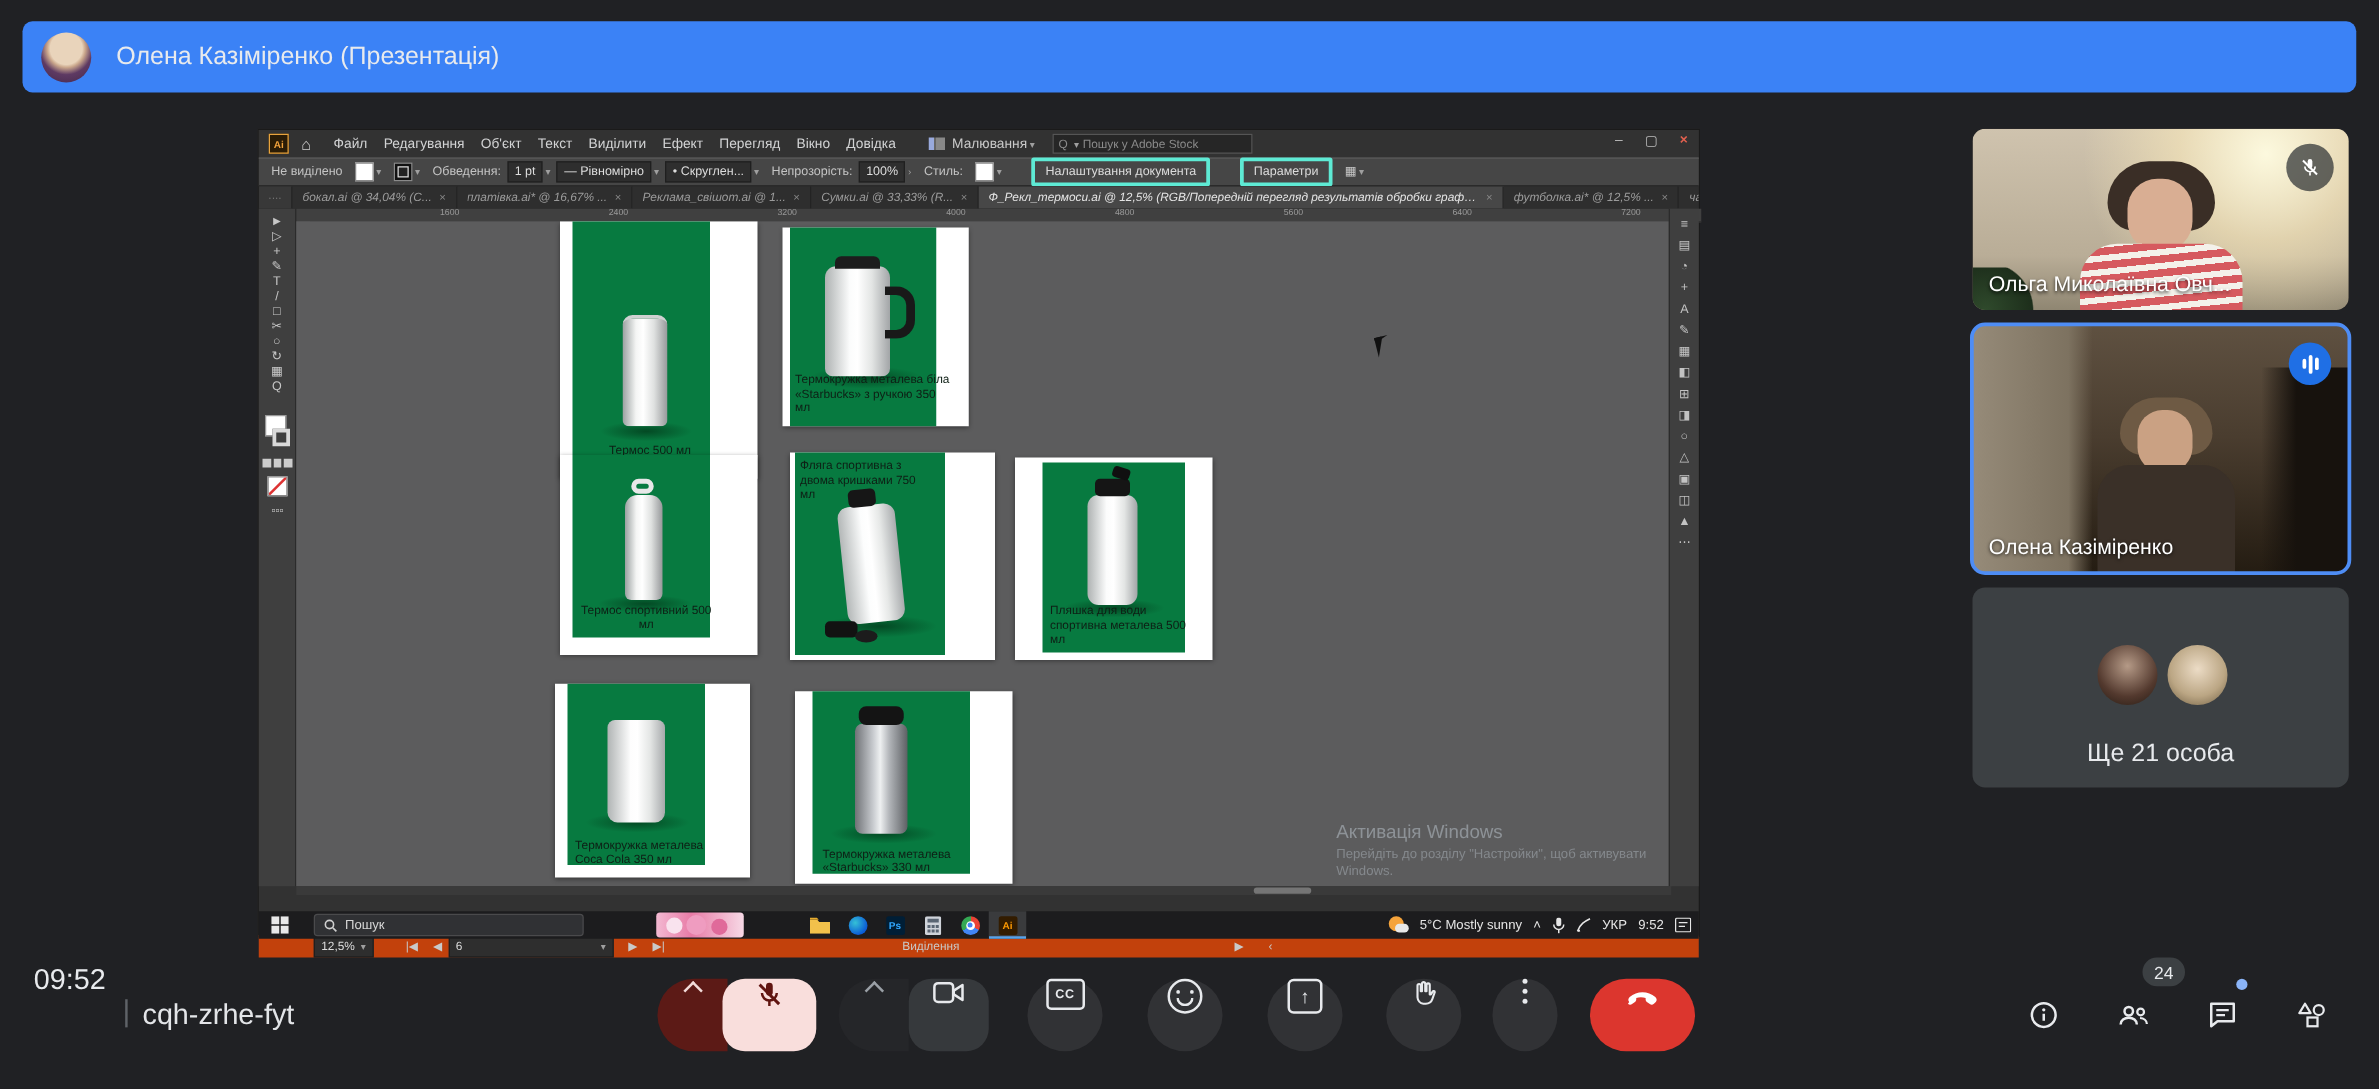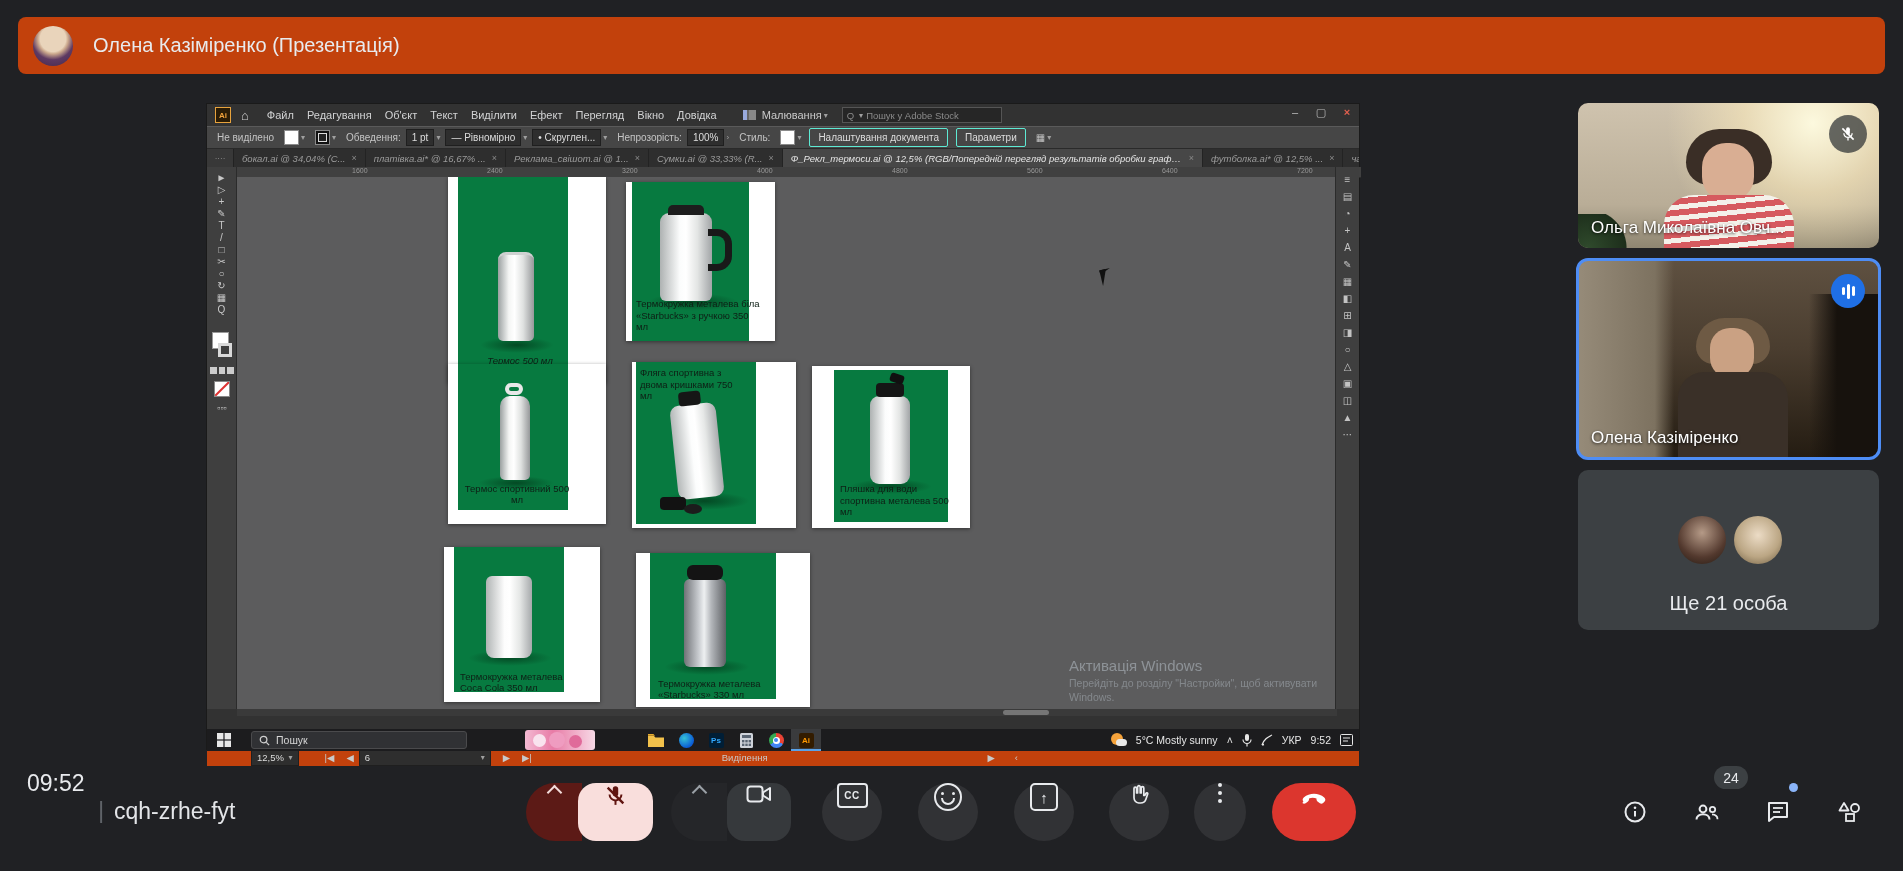--- a/index.html
+++ b/index.html
@@ -1,20 +1,20 @@
 <!DOCTYPE html>
 <html><head>
 <meta charset="utf-8">
 <style>
   html,body{margin:0;padding:0;background:#202124;width:1903px;height:871px;overflow:hidden;
     font-family:"Liberation Sans","DejaVu Sans",sans-serif;-webkit-font-smoothing:antialiased;}
   .stage{position:relative;width:1903px;height:871px;background:#202124;}
   .abs{position:absolute;}
   
-  .banner{position:absolute;left:18px;top:17px;width:1867px;height:57px;background:#c2410c;border-radius:8px;display:flex;align-items:center;}
+  .banner{position:absolute;left:18px;top:17px;width:1867px;height:57px;background:#3b82f6;border-radius:8px;display:flex;align-items:center;}
   .banner .avatar{width:40px;height:40px;border-radius:50%;margin-left:15px;
     background:radial-gradient(circle at 50% 32%,#e9d4bb 0 38%,#caa78c 45%,#5e3a63 62%,#43274a);}
   .banner .ptxt{margin-left:20px;color:#e8eaed;font-size:20px;}
   
   .aiwin{position:absolute;left:206px;top:103px;width:1154px;height:647px;background:#323232;border:1px solid #1a1a1a;box-sizing:border-box;}
   .ai-title{position:absolute;left:0;top:0;width:100%;height:22px;background:#323232;display:flex;align-items:center;}
   .ai-logo{width:14px;height:14px;margin-left:8px;background:#2a1c06;border:1px solid #e8a33d;color:#f0a23c;font-size:8px;font-weight:bold;display:flex;align-items:center;justify-content:center;}
   .ai-home{color:#cfcfcf;font-size:13px;margin-left:10px;}
   .ai-menu{display:flex;gap:13px;margin-left:18px;}
   .ai-menu span{color:#d2d3d4;font-size:11px;white-space:nowrap;}
@@ -23,21 +23,21 @@
   .ai-search{margin-left:14px;width:150px;height:14px;background:#262626;border:1px solid #555;display:flex;align-items:center;color:#8b8b8b;font-size:9.5px;padding:0 4px;gap:3px;}
   .wbtns{position:absolute;right:4px;top:2px;display:flex;gap:10px;color:#bdbdbd;font-size:11px;}
   .wbtns .wc{width:16px;text-align:center;}
   .wbtns .close{color:#e1604f;font-weight:bold;}
   .ai-options{position:absolute;left:0;top:22px;width:100%;height:23px;background:#464646;border-top:1px solid #5a5a5a;border-bottom:1px solid #2a2a2a;display:flex;align-items:center;font-size:10px;color:#c4c4c4;box-sizing:border-box;}
   .ai-options .lab{margin-left:10px;white-space:nowrap;}
   .sw{width:13px;height:13px;border:1px solid #8a8a8a;background:#fff;margin-left:10px;}
   .sw.dark{background:#222;box-shadow:inset 0 0 0 2px #111,inset 0 0 0 3px #ddd;}
   .dd{color:#9f9f9f;font-size:8px;margin-left:2px;}
   .obox{background:#2e2e2e;border:1px solid #1f1f1f;height:15px;display:flex;align-items:center;padding:0 5px;margin-left:5px;color:#ddd;white-space:nowrap;}
-  .obtn{border:1px solid #5eead4;border-radius:2px;height:17px;display:flex;align-items:center;padding:0 8px;margin-left:8px;color:#dcdcdc;white-space:nowrap;}
+  .obtn{border:3px solid #5eead4;border-radius:2px;height:17px;display:flex;align-items:center;padding:0 8px;margin-left:24px;color:#dcdcdc;white-space:nowrap;}
   .ai-tabs{position:absolute;left:0;top:45px;width:100%;height:18px;background:#2a2a2a;display:flex;overflow:hidden;}
   .tabchip{flex:0 0 auto;width:26px;background:#383838;color:#8d8d8d;font-size:8px;display:flex;align-items:center;justify-content:center;border-right:1px solid #222;}
   .tab{flex:0 0 auto;display:flex;align-items:center;gap:6px;padding:0 8px;height:18px;font-size:9.5px;color:#9b9b9b;background:#2e2e2e;border-right:1px solid #232323;white-space:nowrap;}
   .tab.active{background:#474747;color:#e4e4e4;}
   .tab .x{color:#8a8a8a;font-size:9px;}
   .tab .tl{max-width:392px;overflow:hidden;text-overflow:ellipsis;font-style:italic;}
   .ai-hruler{position:absolute;left:30px;top:63px;width:1124px;height:10px;background:#404040;border-bottom:1px solid #2c2c2c;overflow:hidden;}
   .ai-hruler span{position:absolute;top:0;font-size:7px;color:#999;}
   .ai-toolbar{position:absolute;left:0;top:63px;width:30px;height:542px;background:#3f3f3f;border-right:1px solid #2b2b2b;box-sizing:border-box;text-align:center;}
   .tool{display:block;color:#c7c7c7;font-size:10px;line-height:12px;}
@@ -251,21 +251,21 @@
           <i></i>
           <i></i>
           <i></i>
         </div>
       <div class="tb-red"></div>
       <div class="tb-grid">▫▫▫</div>
     </div>
 
     <div class="ai-canvas">
 
-      <div class="ab" style="left:211px;top:0;width:158px;height:206px;font-style:italic;">
+      <div class="ab" style="left:211px;top:0;width:158px;height:206px;">
         <div class="green" style="left:10px;right:38px;top:0;bottom:12px;"></div>
         <div class="pshadow" style="left:32px;bottom:30px;width:74px;height:16px;"></div>
         <div class="prod cyl" style="left:50px;bottom:42px;width:36px;height:86px;border-radius:8px 8px 5px 5px;border-top:3px solid #cfd1d1;"></div>
         <div class="plabel" style="left:22px;bottom:16px;width:100px;text-align:center;">Термос 500 мл</div>
       </div>
 
       <div class="ab" style="left:389px;top:5px;width:149px;height:159px;">
         <div class="green" style="left:6px;right:26px;top:0;bottom:0;"></div>
         <div class="pshadow" style="left:22px;bottom:30px;width:90px;height:18px;"></div>
         <div class="prod" style="left:34px;bottom:40px;width:52px;height:88px;background:linear-gradient(90deg,#aeb2b2,#fbfcfc 38%,#fff 50%,#e3e5e4 72%,#a2a5a7);border-radius:9px 9px 6px 6px;">

